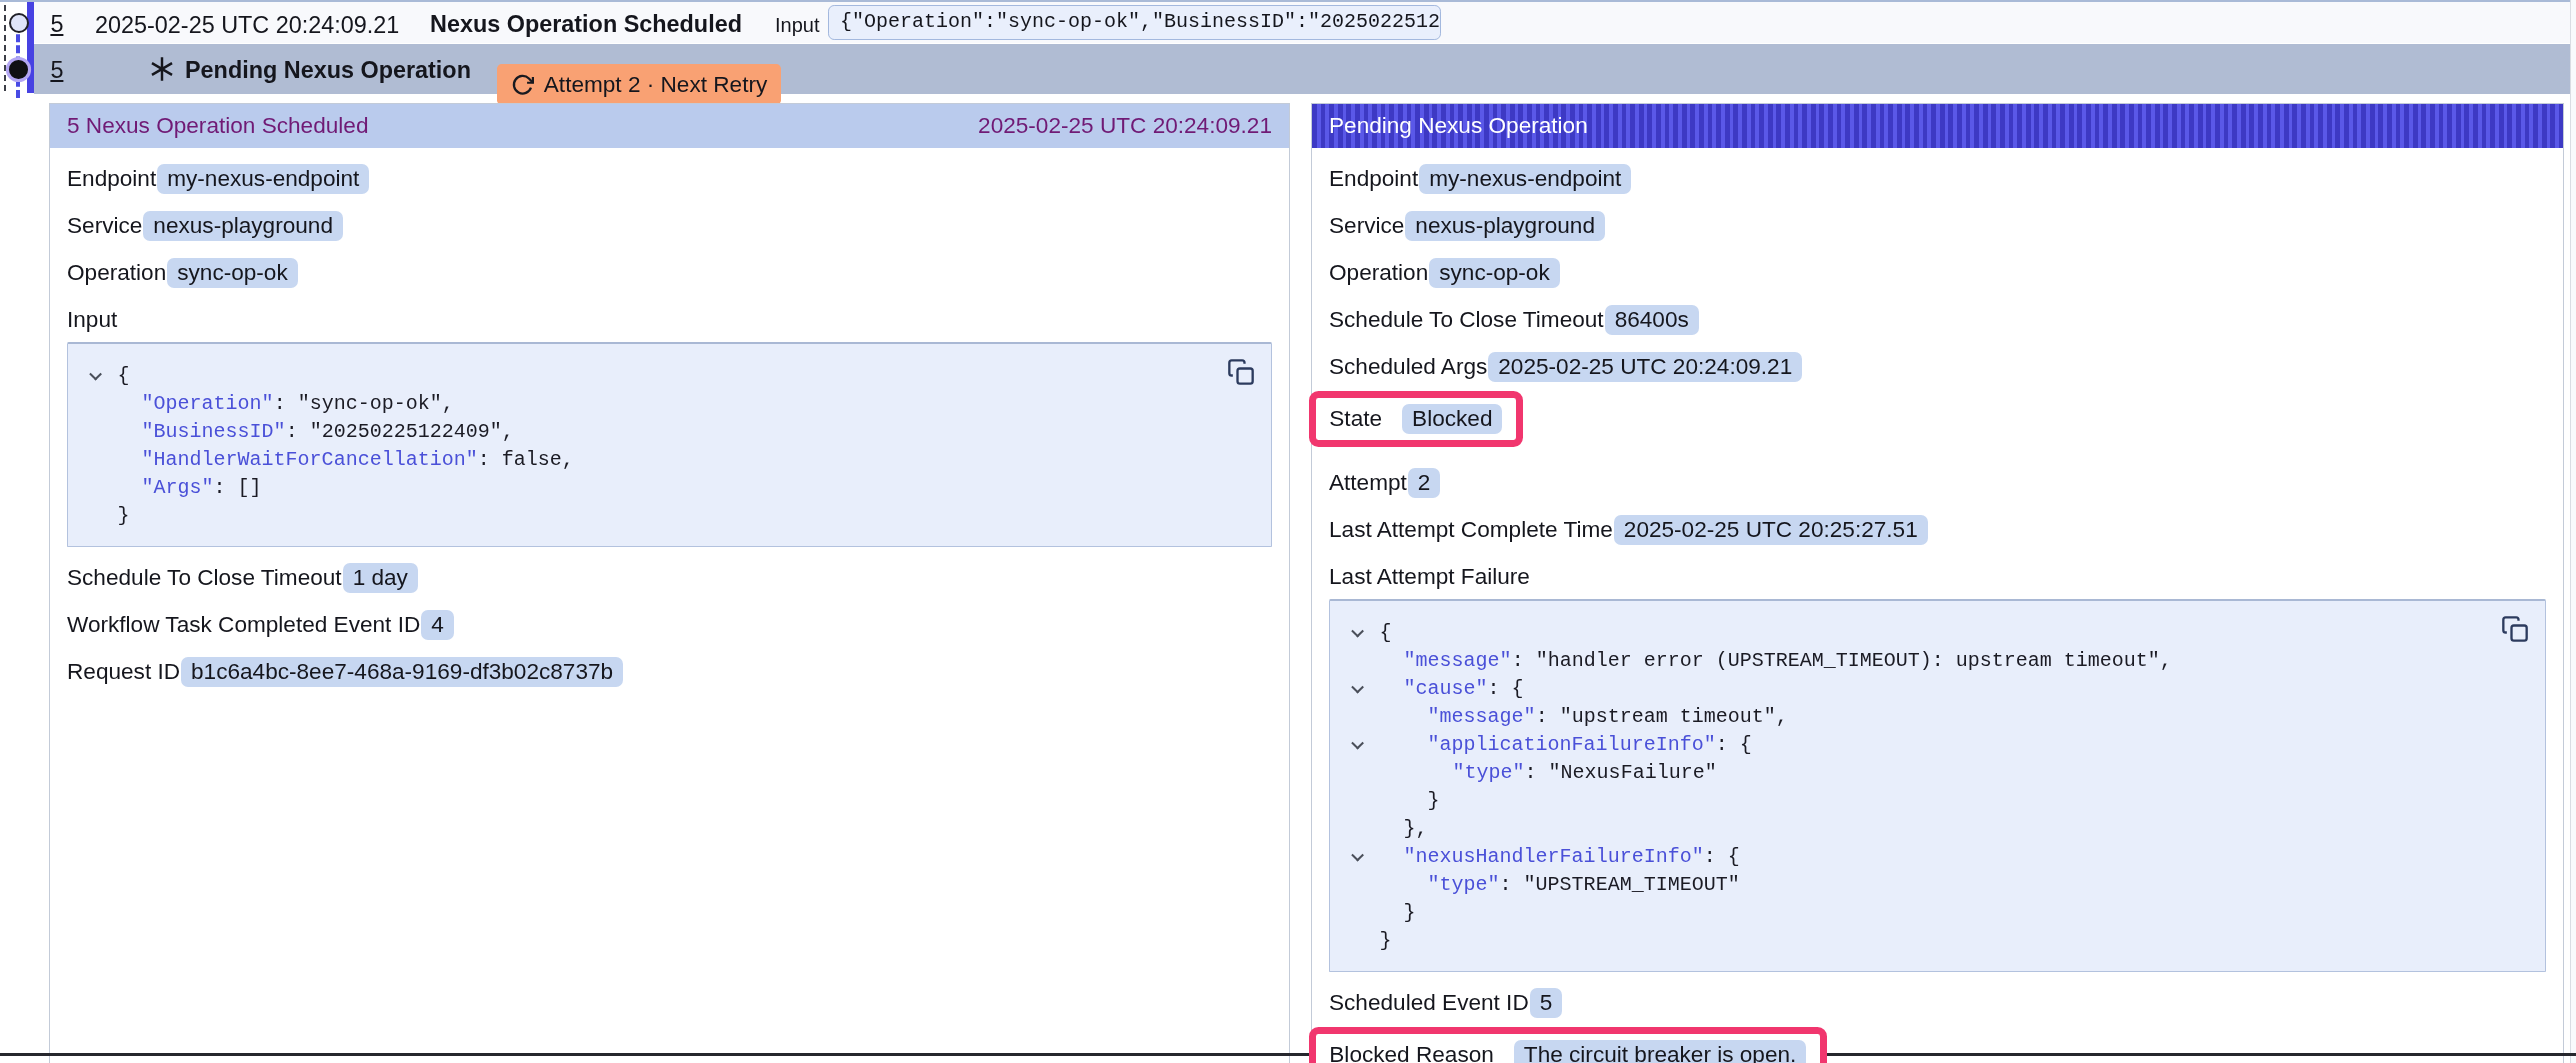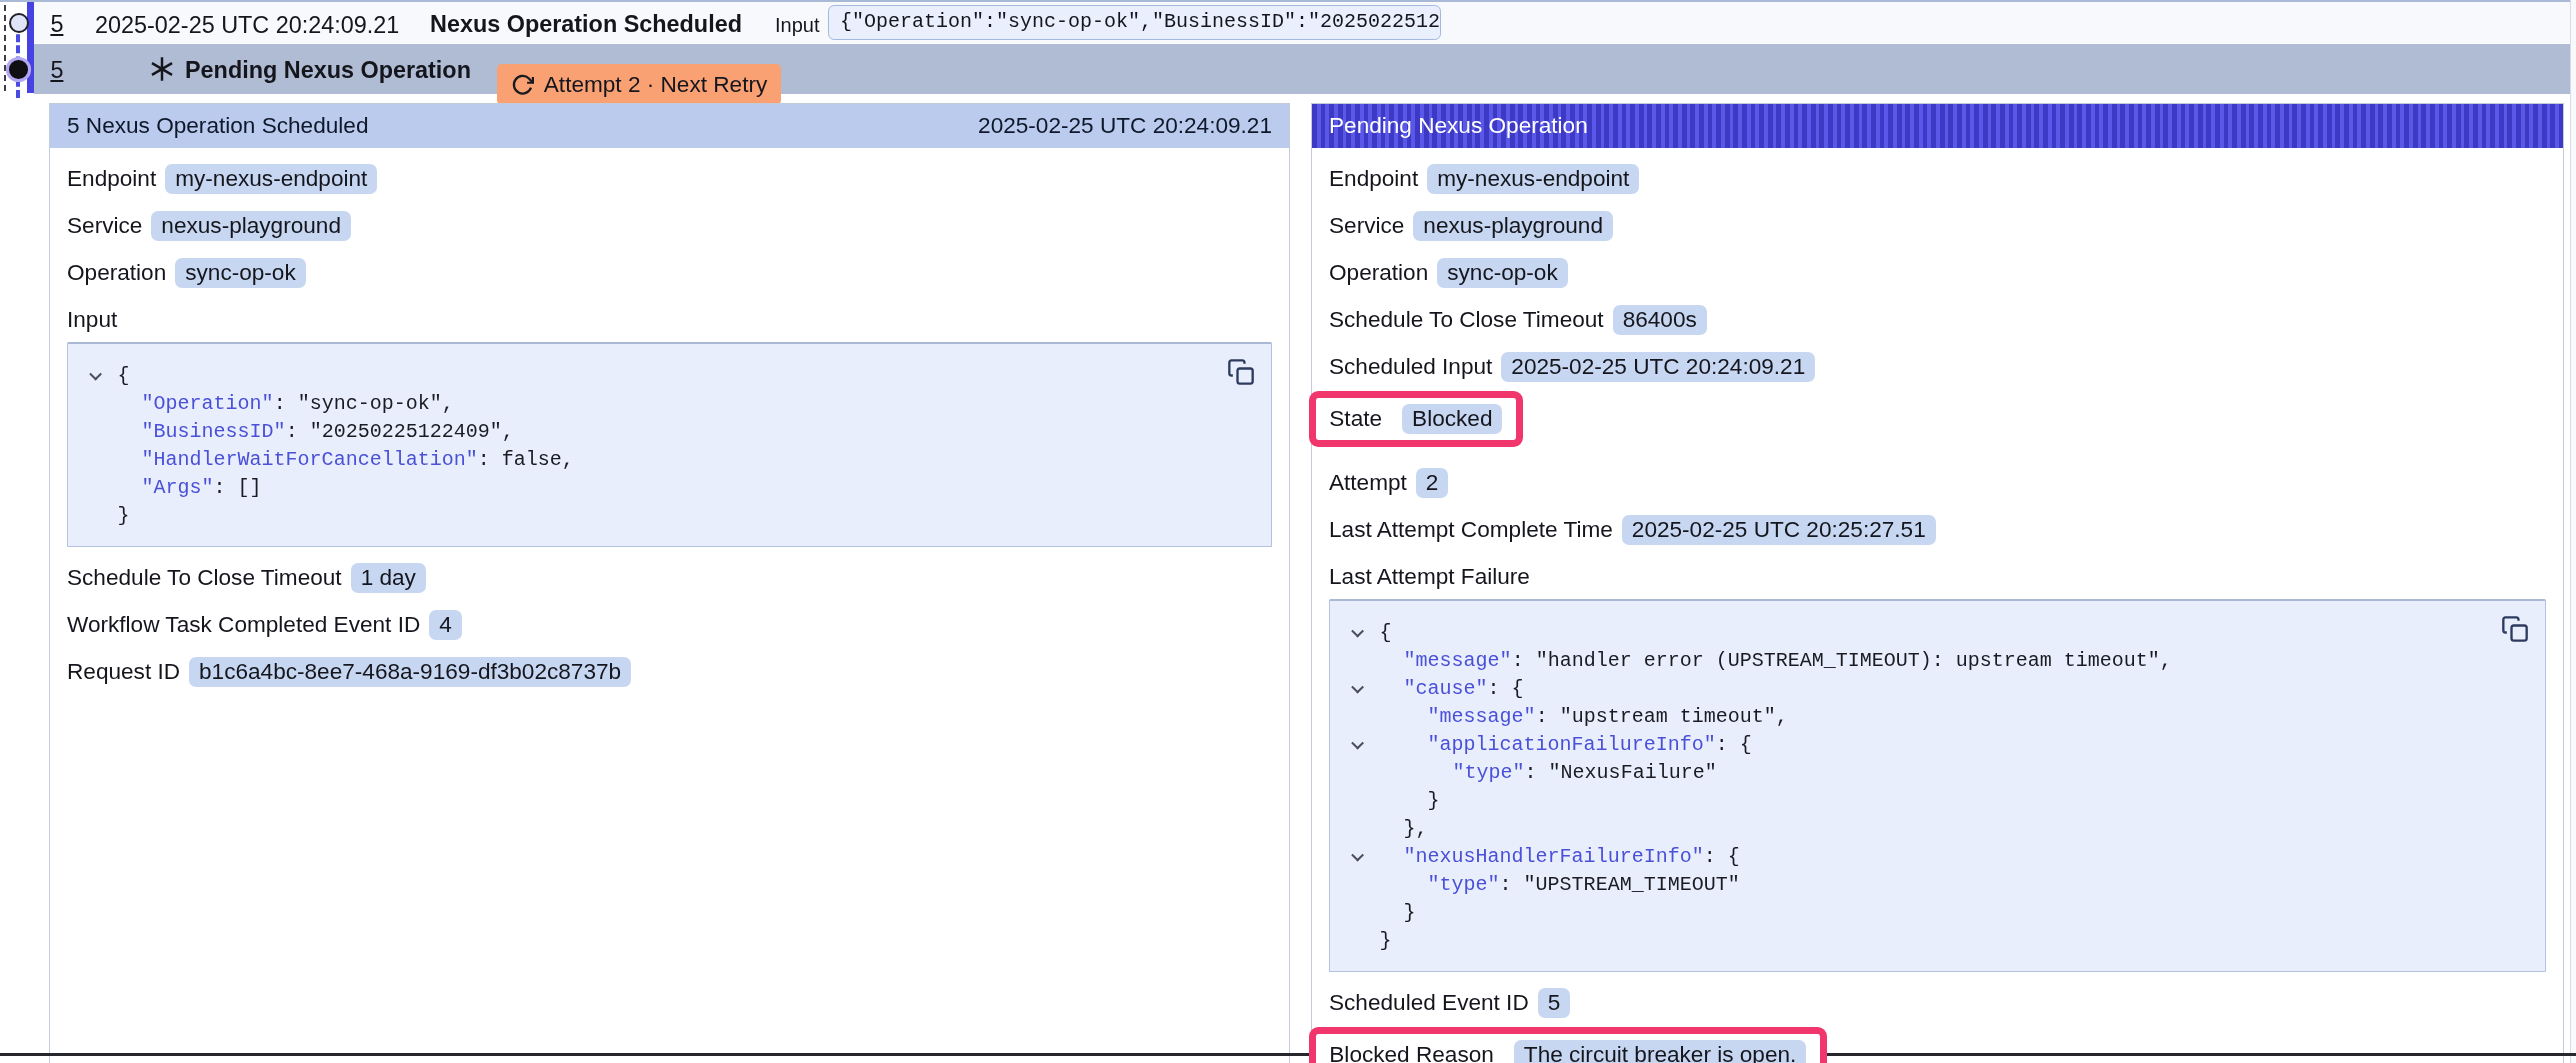--- a/index.html
+++ b/index.html
@@ -42,25 +42,25 @@
               gap:9.4px;background:var(--retry-bg);border-radius:4.7px;padding:0 14px;font-size:22.6px}
   .gutterline{position:absolute;left:2570px;top:0;width:1.6px;height:1063px;background:#d9dce3}
   .gutter{position:absolute;left:2571px;top:0;right:0;height:1063px;background:#f8f9fc}
 
   
   .panel{position:absolute;top:103px;height:961px;background:#fff;border:0.8px solid #c3cbd8;border-bottom:none}
   .panel-left{left:49px;width:1241px}
   .panel-right{left:1311px;width:1253px}
   .phead{height:44px;display:flex;align-items:center;justify-content:space-between;
          padding:0 17px;font-size:22.6px}
-  .phead-left{background:var(--left-header-bg);color:#0f172a}
+  .phead-left{background:var(--left-header-bg);color:#701a75}
   .phead-right{color:#fff;justify-content:flex-start;
      background:repeating-linear-gradient(90deg,var(--stripe-dark) 0 4.7px,var(--stripe-light) 4.7px 8.6px)}
   .pbody{padding:0 17px}
-  .field{display:flex;align-items:center;gap:9px;height:32px;margin-top:15px;font-size:22.6px}
+  .field{display:flex;align-items:center;gap:1px;height:32px;margin-top:15px;font-size:22.6px}
   .pbody > .field:first-child{margin-top:6.2px}
   .vbadge{background:var(--badge-bg);border-radius:7px;padding:2px 10px;white-space:nowrap}
   .vlink{text-decoration:underline;cursor:pointer}
   .lblonly{margin-top:15px;height:32px;display:flex;align-items:center;font-size:22.6px}
 
   
   .codeblock{position:relative;margin-top:6.2px;background:var(--code-bg);
              border:0.8px solid #b3c2de;border-top:2.3px solid var(--code-border);
              border-radius:1.6px;padding:17px 15.6px}
   .cline{display:flex;align-items:center;height:28px;
@@ -203,21 +203,21 @@
           </div>
           <div class="field">
             <span>Operation</span>
             <span class="vbadge">sync-op-ok</span>
           </div>
           <div class="field">
             <span>Schedule To Close Timeout</span>
             <span class="vbadge">86400s</span>
           </div>
           <div class="field">
-            <span>Scheduled Input</span>
+            <span>Scheduled Args</span>
             <span class="vbadge">2025-02-25 UTC 20:24:09.21</span>
           </div>
         </div>
 
       <div class="annot-row">
         <span class="annot">
           <span>State</span>
           <span class="vbadge">Blocked</span>
         </span>
       </div>

